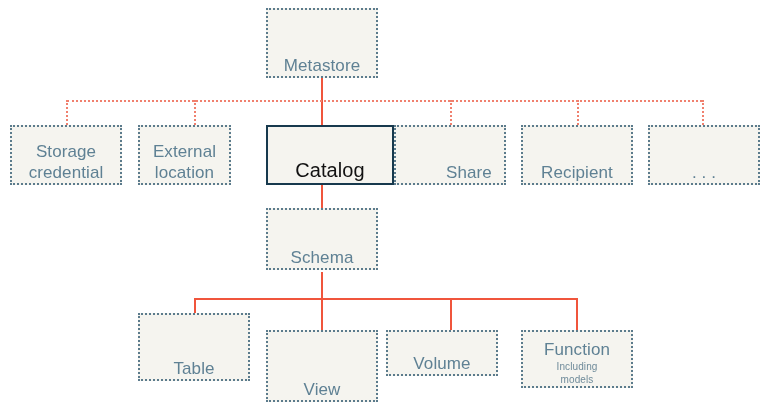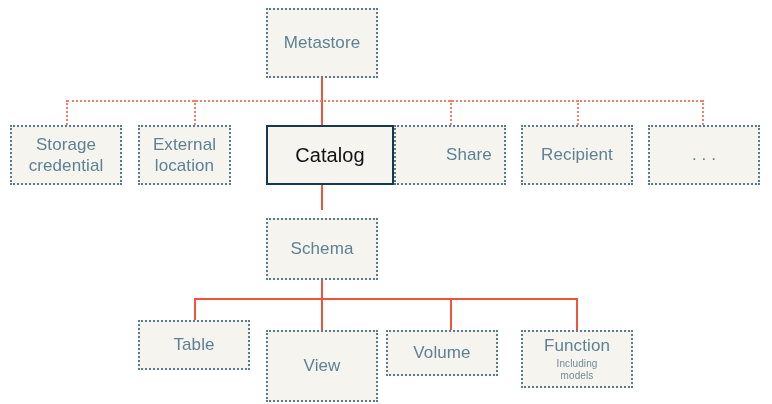--- a/index.html
+++ b/index.html
@@ -21,21 +21,21 @@
 
   
   .node {
     position: absolute;
     box-sizing: border-box;
     background: #f5f4ef;
     border: 2px dotted #5b7b8c;
     display: flex;
     flex-direction: column;
     align-items: center;
-    justify-content: center;
+    justify-content: flex-end;
     text-align: center;
     color: #5f8194;
     font-size: 17px;
     line-height: 1.25;
     letter-spacing: 0.1px;
     z-index: 3;
   }
   .node .label {
     display: block;
     white-space: pre-line;
@@ -123,25 +123,25 @@
   </div>
 
   <div class="node" style="left:521px; top:125px; width:112px; height:60px;">
     <span class="label">Recipient</span>
   </div>
 
   <div class="node" style="left:648px; top:125px; width:112px; height:60px;">
     <span class="label">. . .</span>
   </div>
 
-  <div class="node" style="left:266px; top:218px; width:112px; height:62px;">
+  <div class="node" style="left:266px; top:208px; width:112px; height:62px;">
     <span class="label">Schema</span>
   </div>
 
-  <div class="node" style="left:138px; top:320px; width:112px; height:50px;">
+  <div class="node" style="left:138px; top:313px; width:112px; height:68px;">
     <span class="label">Table</span>
   </div>
 
   <div class="node" style="left:266px; top:330px; width:112px; height:72px;">
     <span class="label">View</span>
   </div>
 
   <div class="node" style="left:386px; top:330px; width:112px; height:46px;">
     <span class="label">Volume</span>
   </div>

